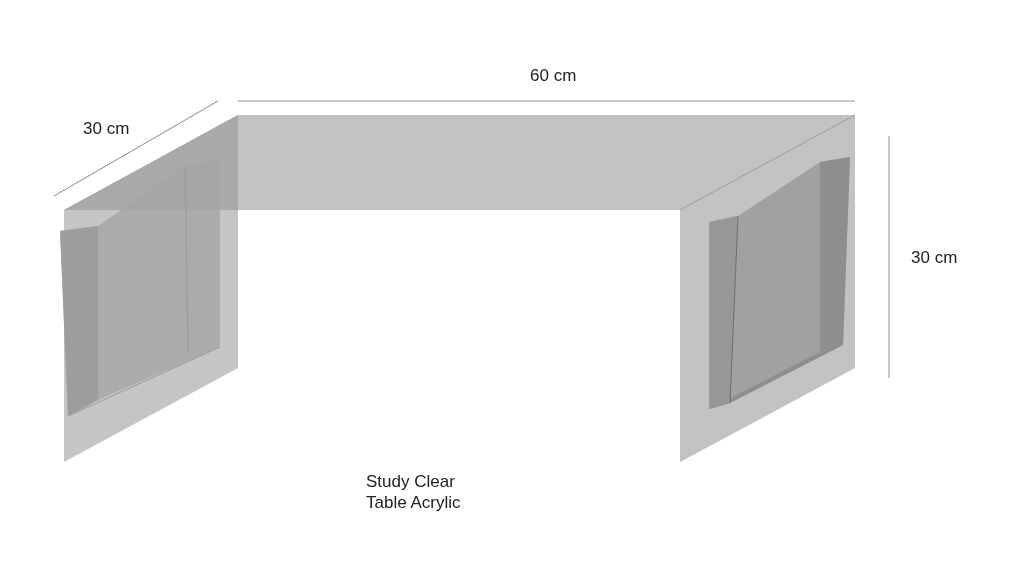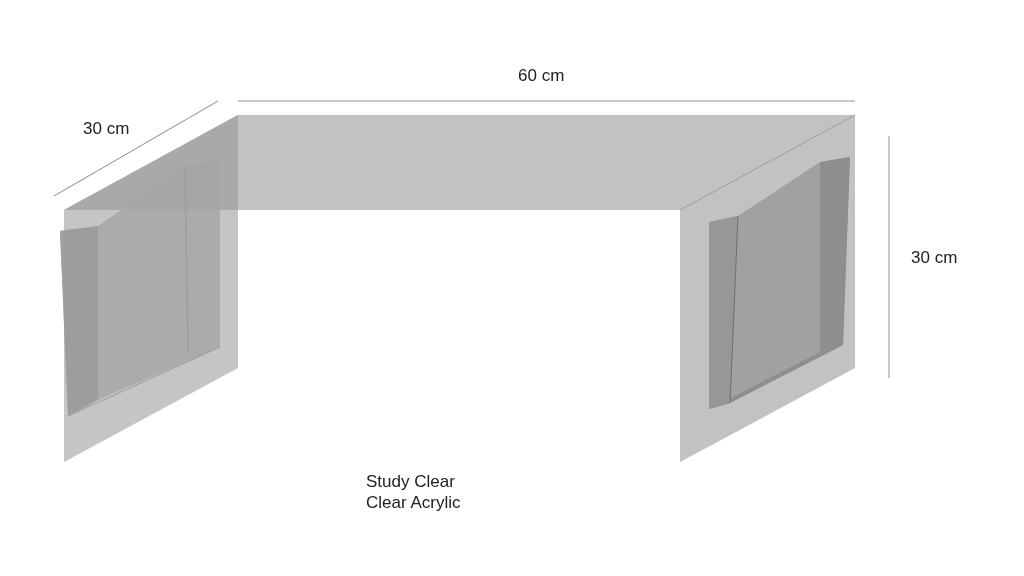--- a/index.html
+++ b/index.html
@@ -62,20 +62,20 @@
   <polygon points="680,210 855,115 855,368 680,462" fill="#c2c2c2"></polygon>
   <line x1="680" y1="210" x2="855" y2="115" stroke="#9a9a9a" stroke-width="1"></line>
 
   <polygon points="709,222 738,216 820,162 850,157 843,345 730,403 709,409" fill="#a1a1a1"></polygon>
   <polygon points="820,162 850,157 843,345 820,352" fill="#8e8e8e"></polygon>
   <polygon points="730,403 843,345 820,352 709,409" fill="#8e8e8e"></polygon>
   <polygon points="709,222 738,216 730,403 709,409" fill="#979797"></polygon>
   <line x1="738" y1="216" x2="730" y2="403" stroke="#6e6e6e" stroke-width="1"></line>
 </svg>
 
-<div class="dim-label" style="left:518px; top:67px;text-align:center;">60 cm</div>
+<div class="dim-label" style="left:530px; top:67px;text-align:center;">60 cm</div>
 <div class="dim-label" style="left:83px; top:120px;">30 cm</div>
 <div class="dim-label" style="left:911px; top:249px;">30 cm</div>
 
 <div class="caption">
   <div>Study Clear</div>
-  <div>Clear Acrylic</div>
+  <div>Table Acrylic</div>
 </div>
 
 </body></html>

